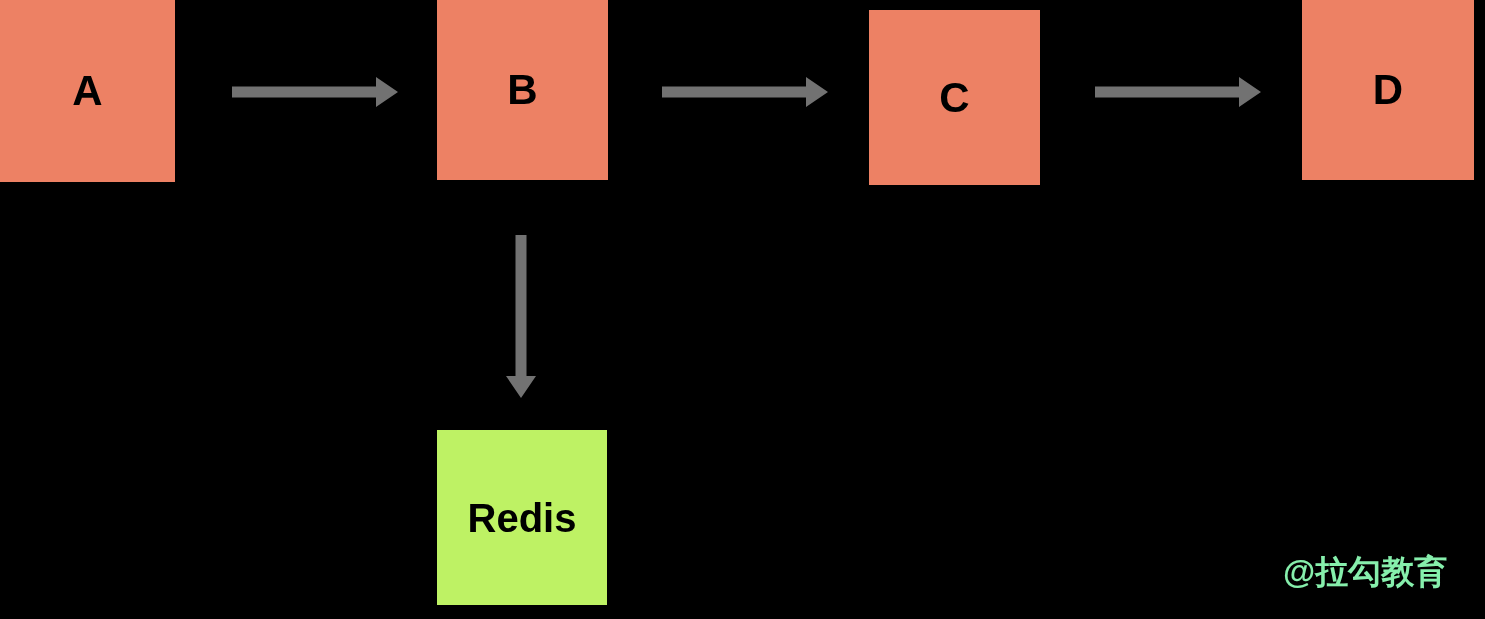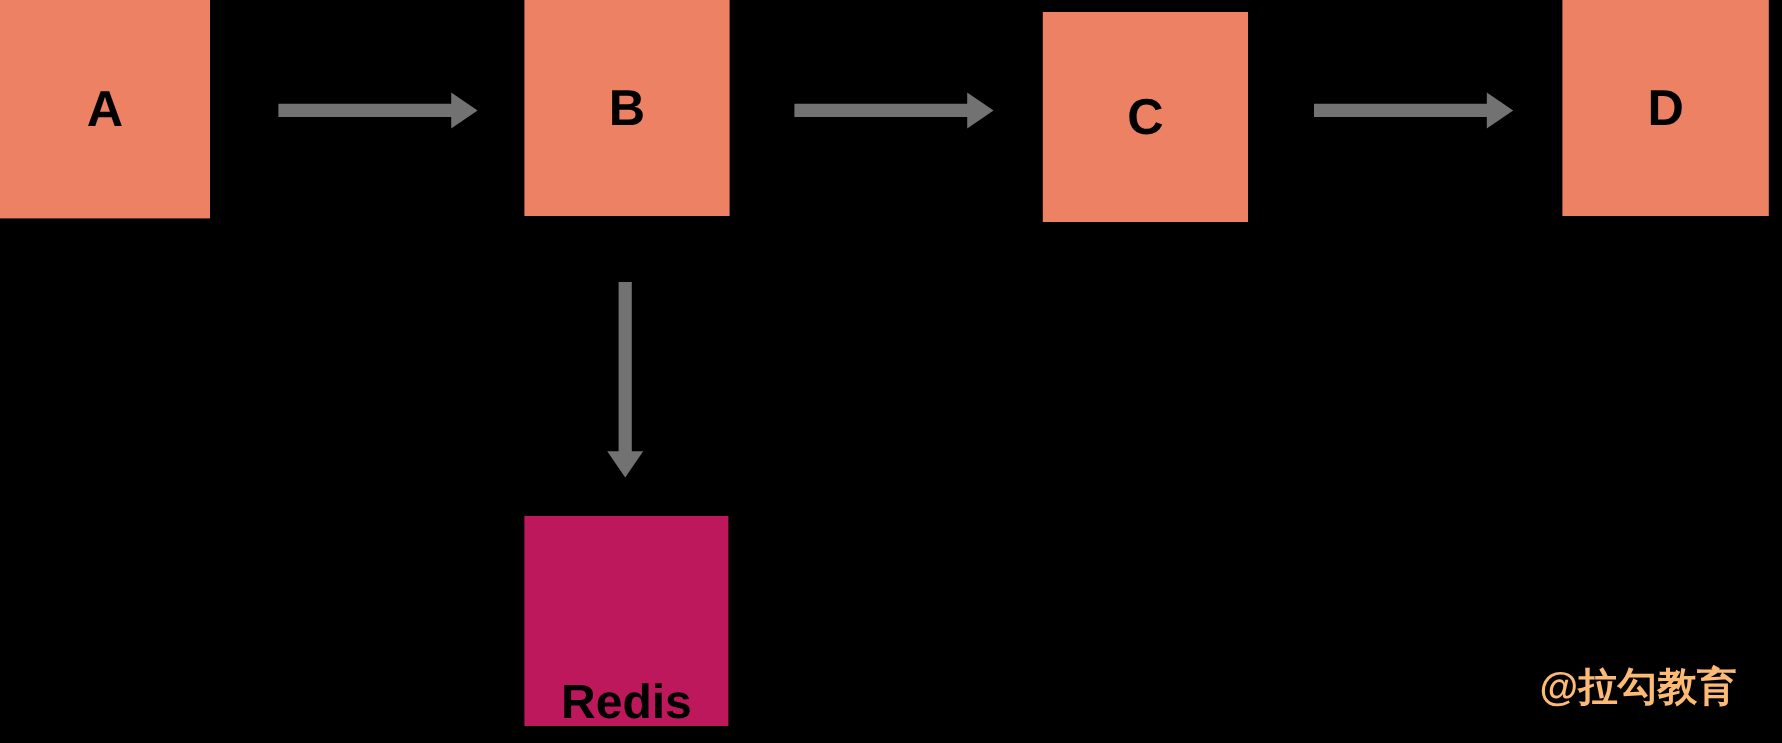--- a/index.html
+++ b/index.html
@@ -68,21 +68,21 @@
   </div>
 
   <div class="node node-service" id="node-c" style="left: 869px; top: 10px; width: 171px; height: 175px; background: rgb(237, 129, 100);">
     <span class="node-label">C</span>
   </div>
 
   <div class="node node-service" id="node-d" style="left: 1302px; top: 0px; width: 172px; height: 180px; background: rgb(237, 129, 100);">
     <span class="node-label">D</span>
   </div>
 
-  <div class="node node-store" id="node-redis" style="left: 437px; top: 430px; width: 170px; height: 175px; background: #be185d; align-items: flex-end;">
+  <div class="node node-store" id="node-redis" style="left: 437px; top: 430px; width: 170px; height: 175px; background: #bef264;">
     <span class="node-label">Redis</span>
   </div>
 
   <div class="edge" id="edge-a-b" style="left: 232px; top: 77px; width: 166px; height: 30px;">
       <svg width="166" height="30" viewBox="0 0 166 30">
         <polygon points="0,9.5 144,9.5 144,0 166,15 144,30 144,20.5 0,20.5" fill="#727272"></polygon>
       </svg>
     </div>
   <div class="edge" id="edge-b-c" style="left: 662px; top: 77px; width: 166px; height: 30px;">
       <svg width="166" height="30" viewBox="0 0 166 30">
@@ -93,15 +93,15 @@
       <svg width="166" height="30" viewBox="0 0 166 30">
         <polygon points="0,9.5 144,9.5 144,0 166,15 144,30 144,20.5 0,20.5" fill="#727272"></polygon>
       </svg>
     </div>
   <div class="edge" id="edge-b-redis" style="left: 506px; top: 235px; width: 30px; height: 163px;">
       <svg width="30" height="163" viewBox="0 0 30 163">
         <polygon points="9.5,0 9.5,141 0,141 15,163 30,141 20.5,141 20.5,0" fill="#727272"></polygon>
       </svg>
     </div>
 
-  <div class="watermark" style="left: 1283px; top: 555px; color: #fdba74;">@拉勾教育</div>
+  <div class="watermark" style="left: 1283px; top: 555px; color: #86efac;">@拉勾教育</div>
 
 </div>
 
 </body></html>

